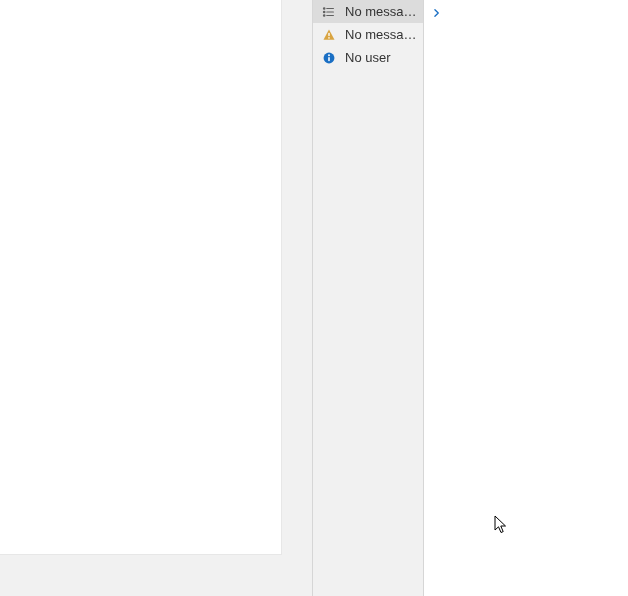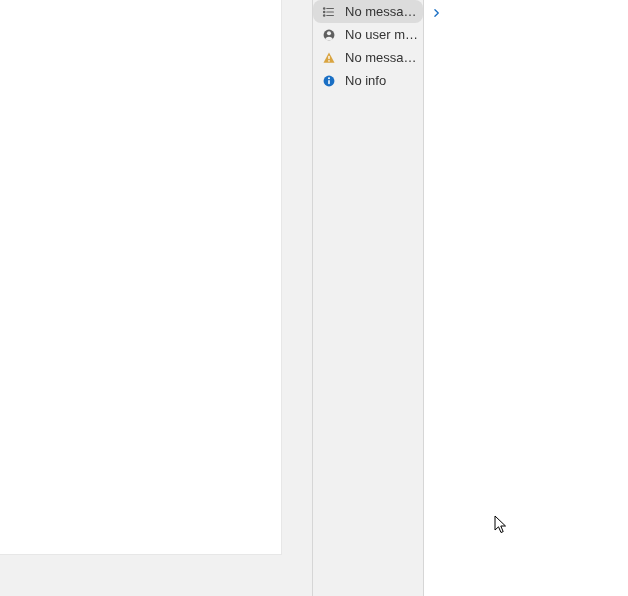--- a/index.html
+++ b/index.html
@@ -48,21 +48,20 @@
     }
     .filter-item {
       display: flex;
       align-items: center;
       height: 23px;
       padding-left: 8px;
       cursor: pointer;
       white-space: nowrap;
       overflow: hidden;
       text-overflow: ellipsis;
-      border-radius: 8px;
     }
     .filter-item.selected {
       background: #dcdcdc;
     }
     .filter-item .icon {
       width: 16px;
       height: 16px;
       flex-shrink: 0;
       display: flex;
       align-items: center;
@@ -117,30 +116,20 @@
           <circle cx="2.5" cy="8" r="0.8" fill="#606060"></circle>
           <line x1="5.5" y1="8" x2="13" y2="8"></line>
           <circle cx="2.5" cy="12" r="0.8" fill="#606060"></circle>
           <line x1="5.5" y1="12" x2="13" y2="12"></line>
         </g>
       </svg>
     </span>
     <span class="label">No messages</span>
   </div>
 
-  <div class="filter-item">
-    <span class="icon">
-      <svg viewBox="0 0 16 16" width="14" height="14">
-        <circle cx="8" cy="8" r="6.2" fill="#606060"></circle>
-        <circle cx="8" cy="6" r="2.3" fill="#f1f1f1"></circle>
-        <path d="M 3.6 12.5 A 5 5 0 0 1 12.4 12.5 A 6.2 6.2 0 0 1 3.6 12.5 Z" fill="#f1f1f1"></path>
-      </svg>
-    </span>
-    <span class="label">No user me...</span>
-  </div>
 
 
   <div class="filter-item">
     <span class="icon">
       <svg viewBox="0 0 16 16" width="14" height="14">
         <path d="M 8 1.8 L 14.3 13.3 L 1.7 13.3 Z" fill="#d9a441"></path>
         <rect x="7.2" y="5.5" width="1.6" height="4" fill="#fff" rx="0.8"></rect>
         <circle cx="8" cy="11.3" r="0.9" fill="#fff"></circle>
       </svg>
     </span>
@@ -148,21 +137,21 @@
   </div>
 
   <div class="filter-item">
     <span class="icon">
       <svg viewBox="0 0 16 16" width="14" height="14">
         <circle cx="8" cy="8" r="6.2" fill="#1a6fc4"></circle>
         <circle cx="8" cy="4.8" r="1.1" fill="#fff"></circle>
         <rect x="7.1" y="6.8" width="1.8" height="5" fill="#fff" rx="0.9"></rect>
       </svg>
     </span>
-    <span class="label">No info</span>
+    <span class="label">No user</span>
   </div>
 
 
 </div>
 
 <div class="right-pane"></div>
 
 <div class="chevron">
   <svg viewBox="0 0 12 12" width="10" height="10">
     <path d="M 3.5 2 L 7.5 6 L 3.5 10" fill="none" stroke="#1a6fc4" stroke-width="1.6" stroke-linecap="round" stroke-linejoin="round"></path>

